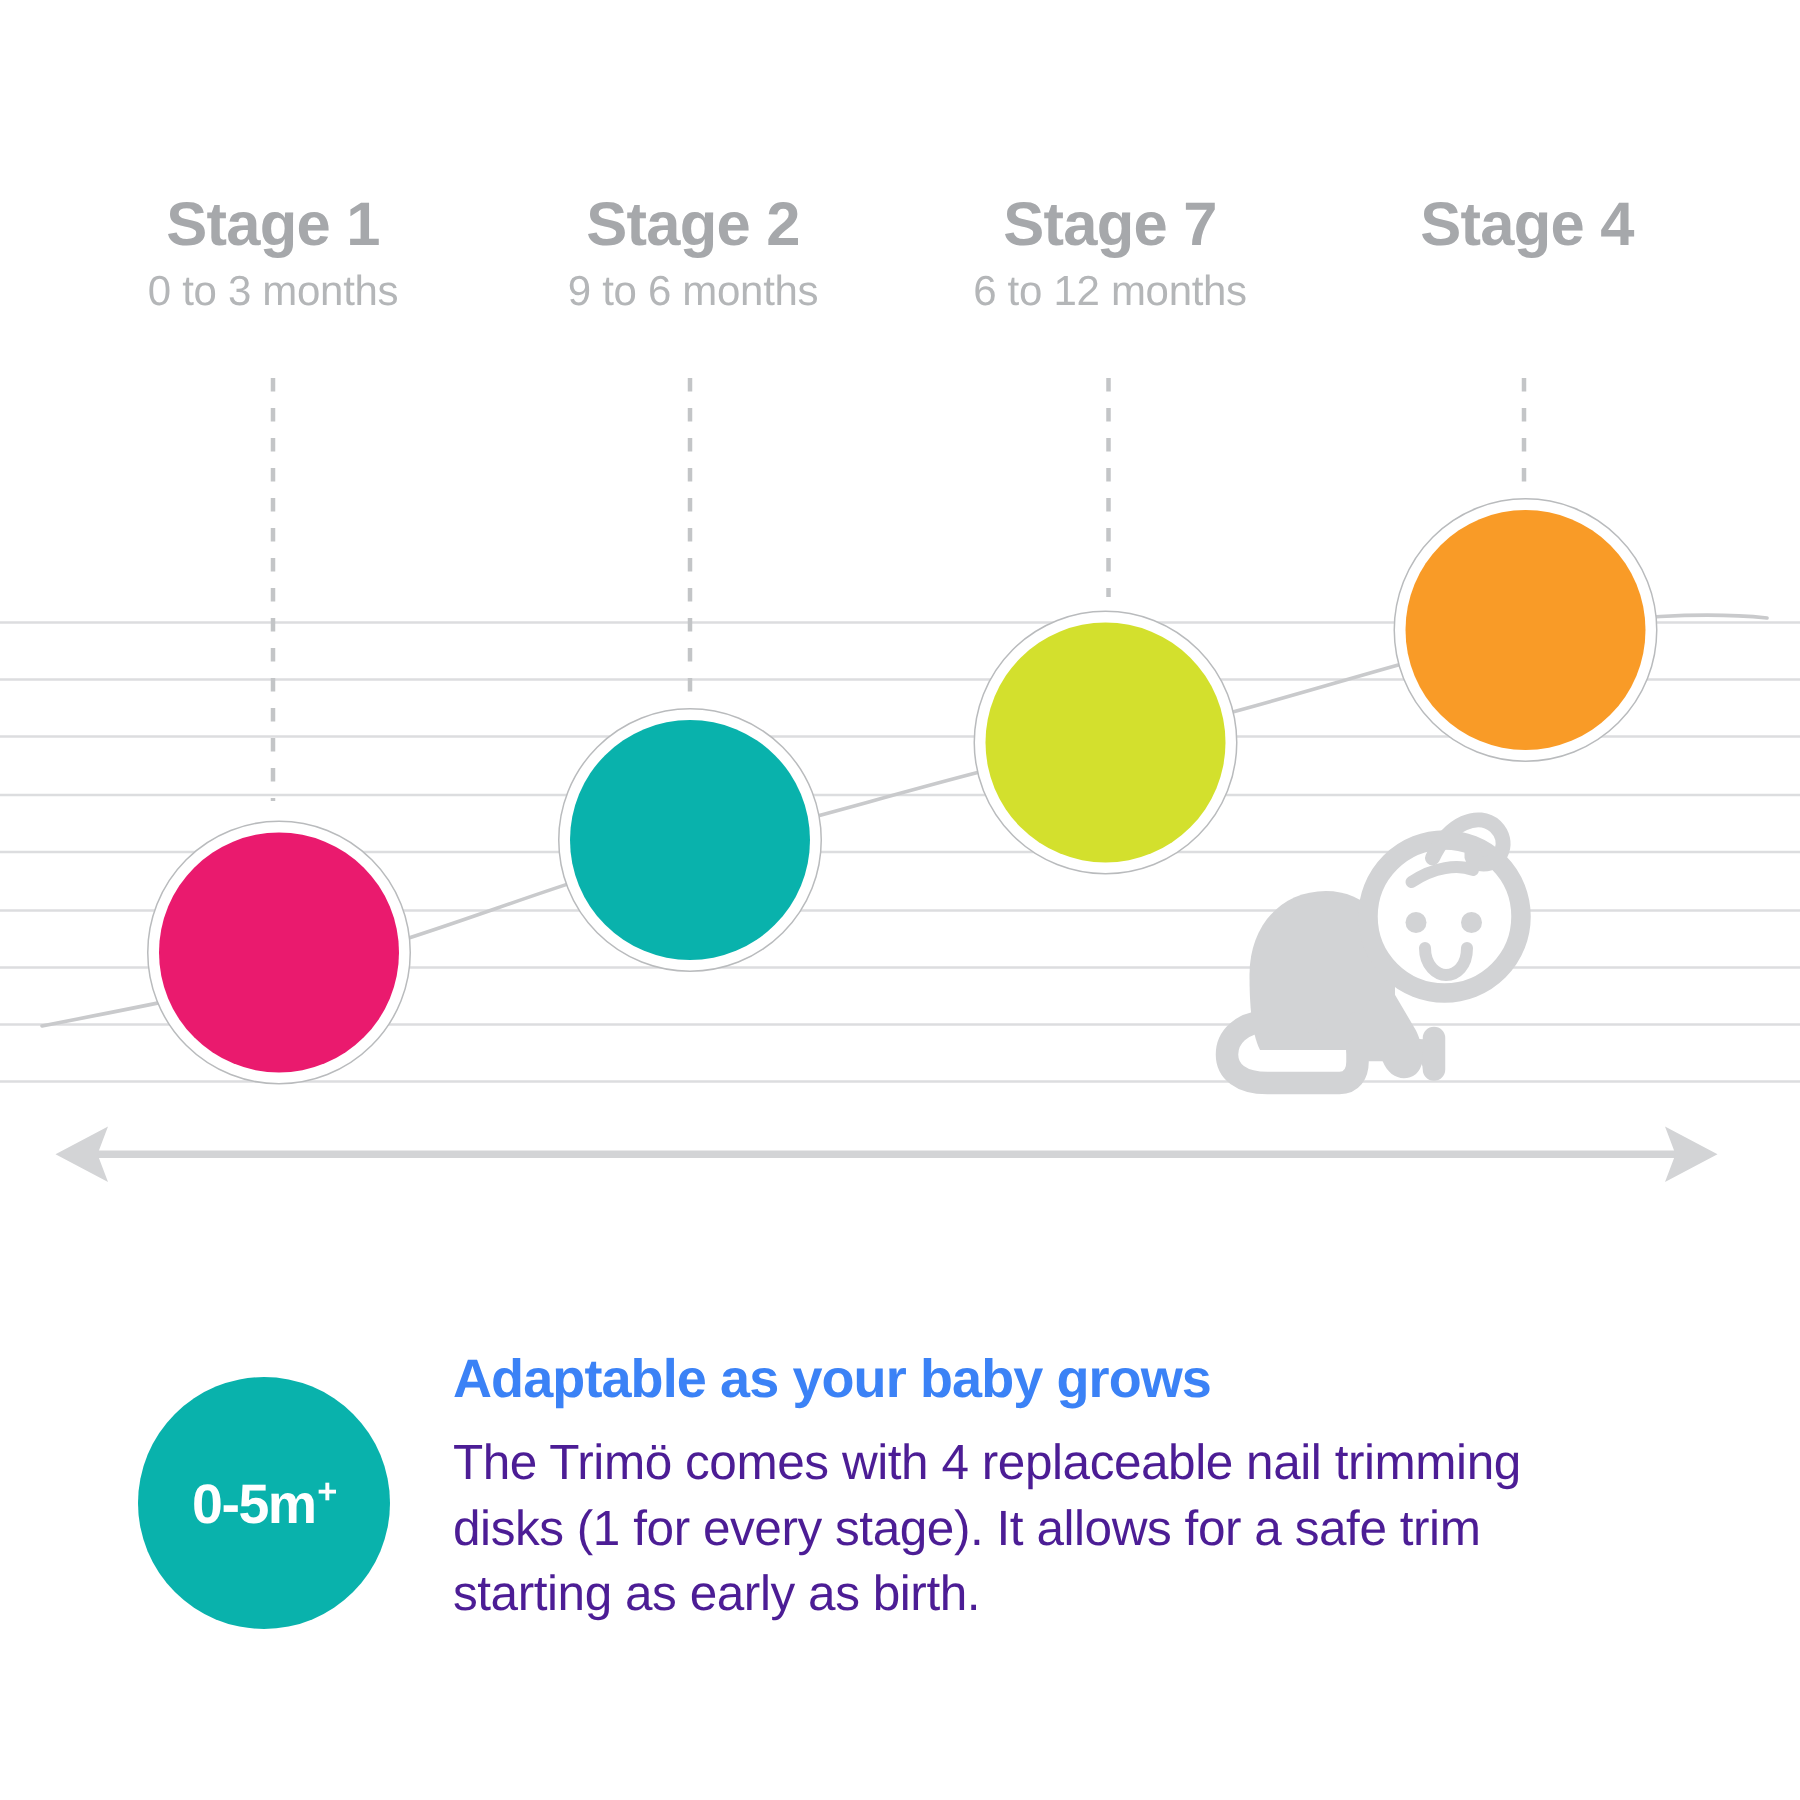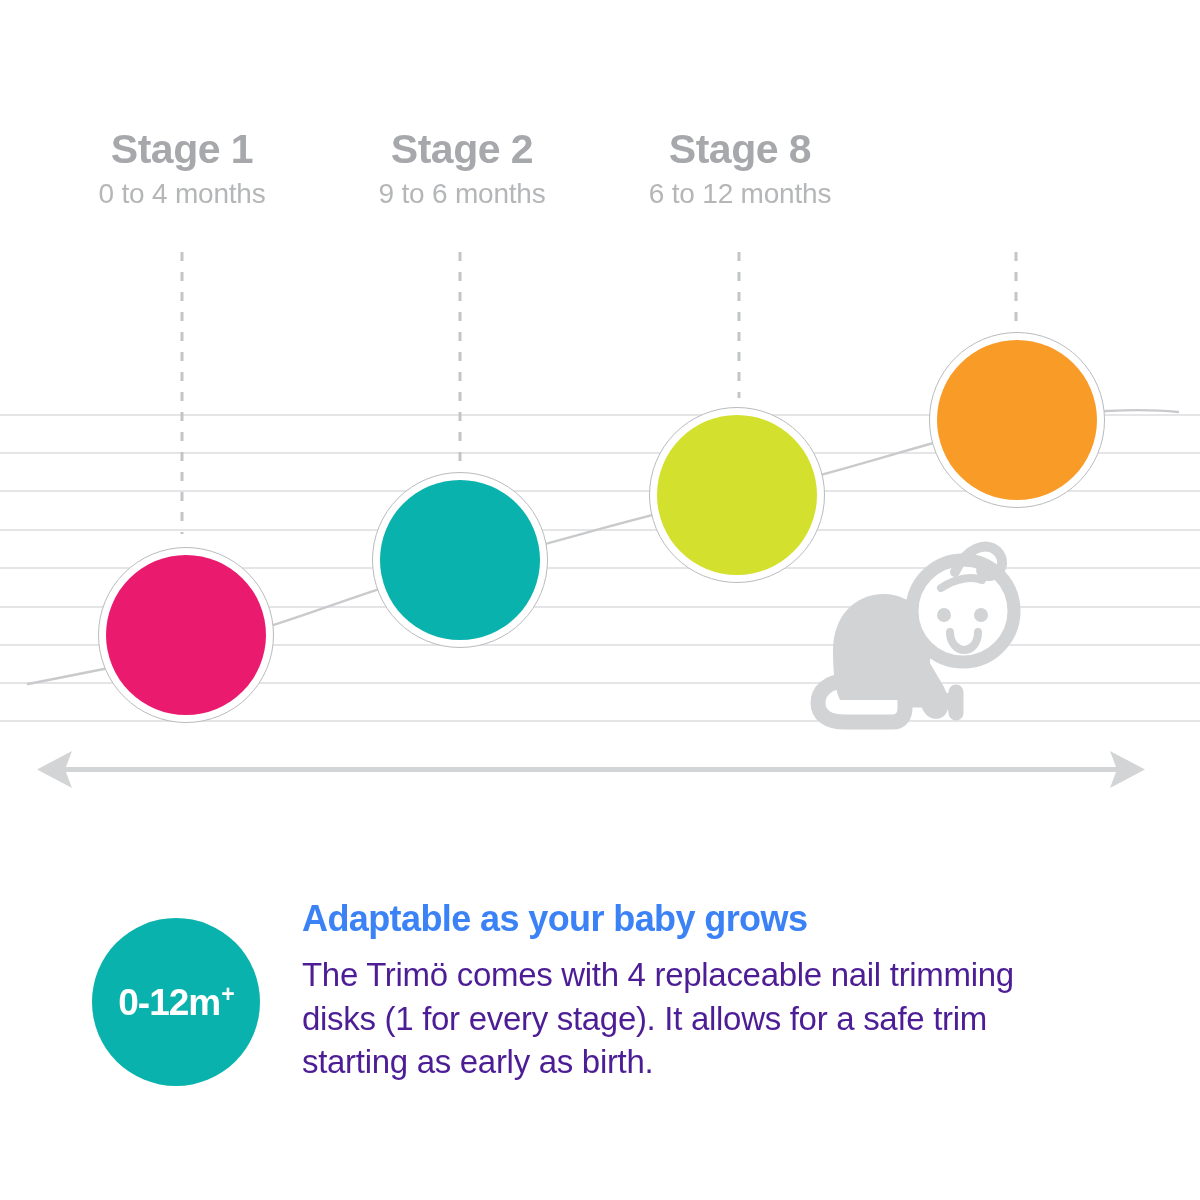--- a/index.html
+++ b/index.html
@@ -114,31 +114,32 @@
     max-width:748px;
   }
 </style>
 </head>
 <body>
 
 <div id="page">
 
   <div class="stage-col" style="left:52px;">
     <div class="stage-title">Stage 1</div>
-    <div class="stage-sub">0 to 4 months</div>
+    <div class="stage-sub">0 to 3 months</div>
   </div>
   <div class="stage-col" style="left:332px;">
     <div class="stage-title">Stage 2</div>
     <div class="stage-sub">9 to 6 months</div>
   </div>
   <div class="stage-col" style="left:610px;">
-    <div class="stage-title">Stage 8</div>
+    <div class="stage-title">Stage 7</div>
     <div class="stage-sub">6 to 12 months</div>
   </div>
   <div class="stage-col" style="left:888px;">
+    <div class="stage-title">Stage 4</div>
   </div>
 
   <svg id="chart-svg" viewBox="0 0 1200 800">
 
     <g stroke="#dcdddf" stroke-width="1.6" fill="none">
       <line x1="0" y1="415" x2="1200" y2="415"></line>
       <line x1="0" y1="453" x2="1200" y2="453"></line>
       <line x1="0" y1="491" x2="1200" y2="491"></line>
       <line x1="0" y1="530" x2="1200" y2="530"></line>
       <line x1="0" y1="568" x2="1200" y2="568"></line>
@@ -208,21 +209,21 @@
     <div class="fill" style="background:#d3e02d;"></div>
   </div>
 
   <div class="bubble" style="left:929px; top:332px; width:176px; height:176px;">
     <div class="ring"></div>
     <div class="fill" style="background:#f99b27;"></div>
   </div>
 
   <div id="badge" style="background:#09b2ac;">
     <div id="badge-text">
-      <span>0-12m</span><span class="plus">+</span>
+      <span>0-5m</span><span class="plus">+</span>
     </div>
   </div>
 
   <div id="copy">
     <div id="copy-heading">Adaptable as your baby grows</div>
     <div id="copy-body">The Trimö comes with 4 replaceable nail trimming disks (1 for every stage). It allows for a safe trim starting as early as birth.</div>
   </div>
 
 </div>
 

